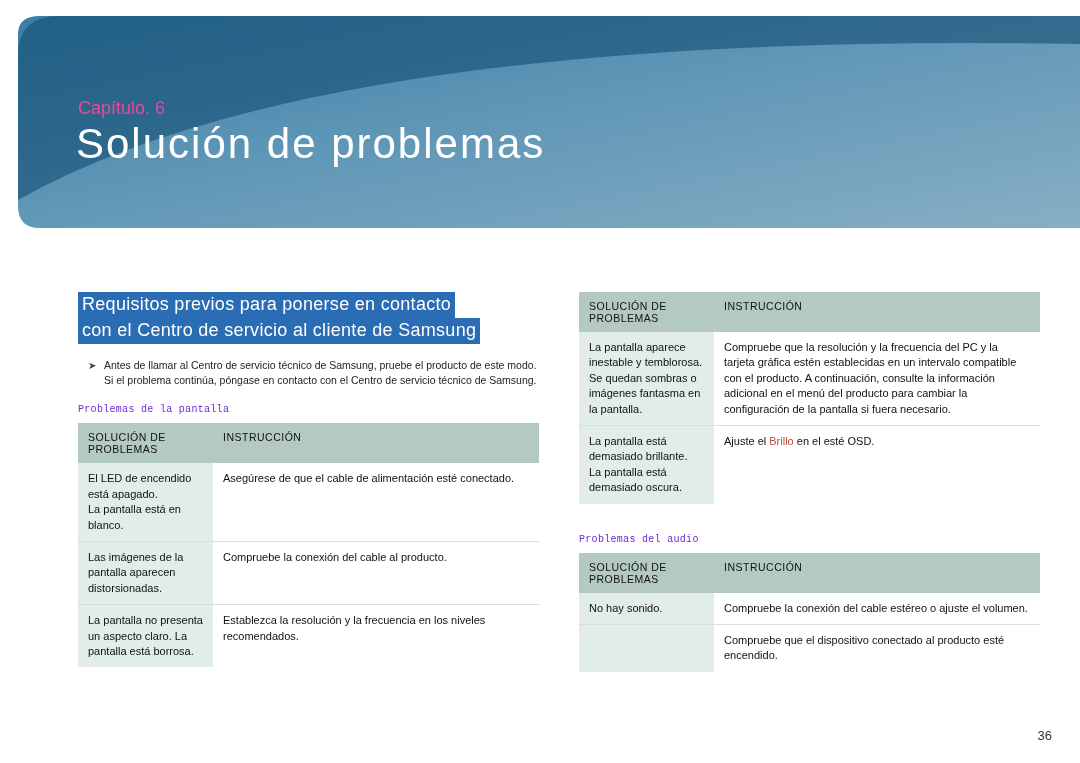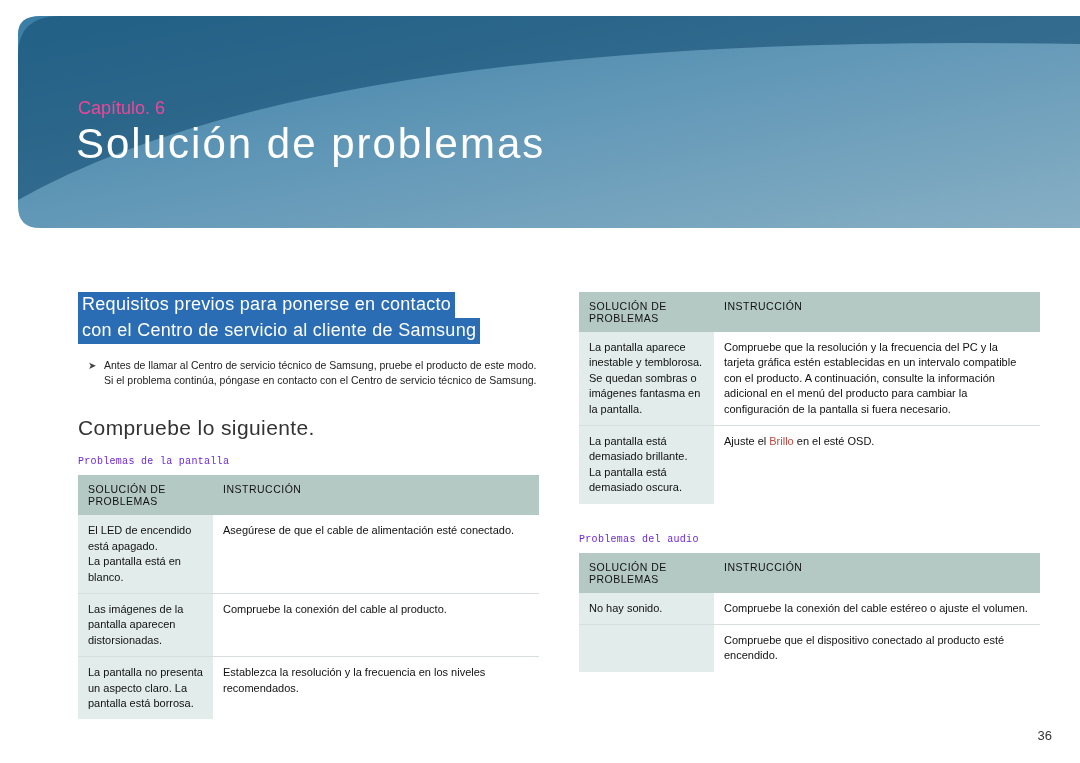--- a/index.html
+++ b/index.html
@@ -173,21 +173,20 @@
 <div class="content">
   <div class="col">
     <div class="highlight-box">
       <span class="highlight-line">Requisitos previos para ponerse en contacto</span>
       <span class="highlight-line">con el Centro de servicio al cliente de Samsung</span>
     </div>
     <div class="note-block">
       <span class="note-arrow">➤</span>
       <span>Antes de llamar al Centro de servicio técnico de Samsung, pruebe el producto de este modo. Si el problema continúa, póngase en contacto con el Centro de servicio técnico de Samsung.</span>
     </div>
-    <div class="section-heading">Compruebe lo siguiente.</div>
     <div class="sub-heading">Problemas de la pantalla</div>
 
     <table class="tbl">
       <thead>
         <tr>
           <th>SOLUCIÓN DE PROBLEMAS</th>
           <th>INSTRUCCIÓN</th>
         </tr>
       </thead>
       <tbody>

